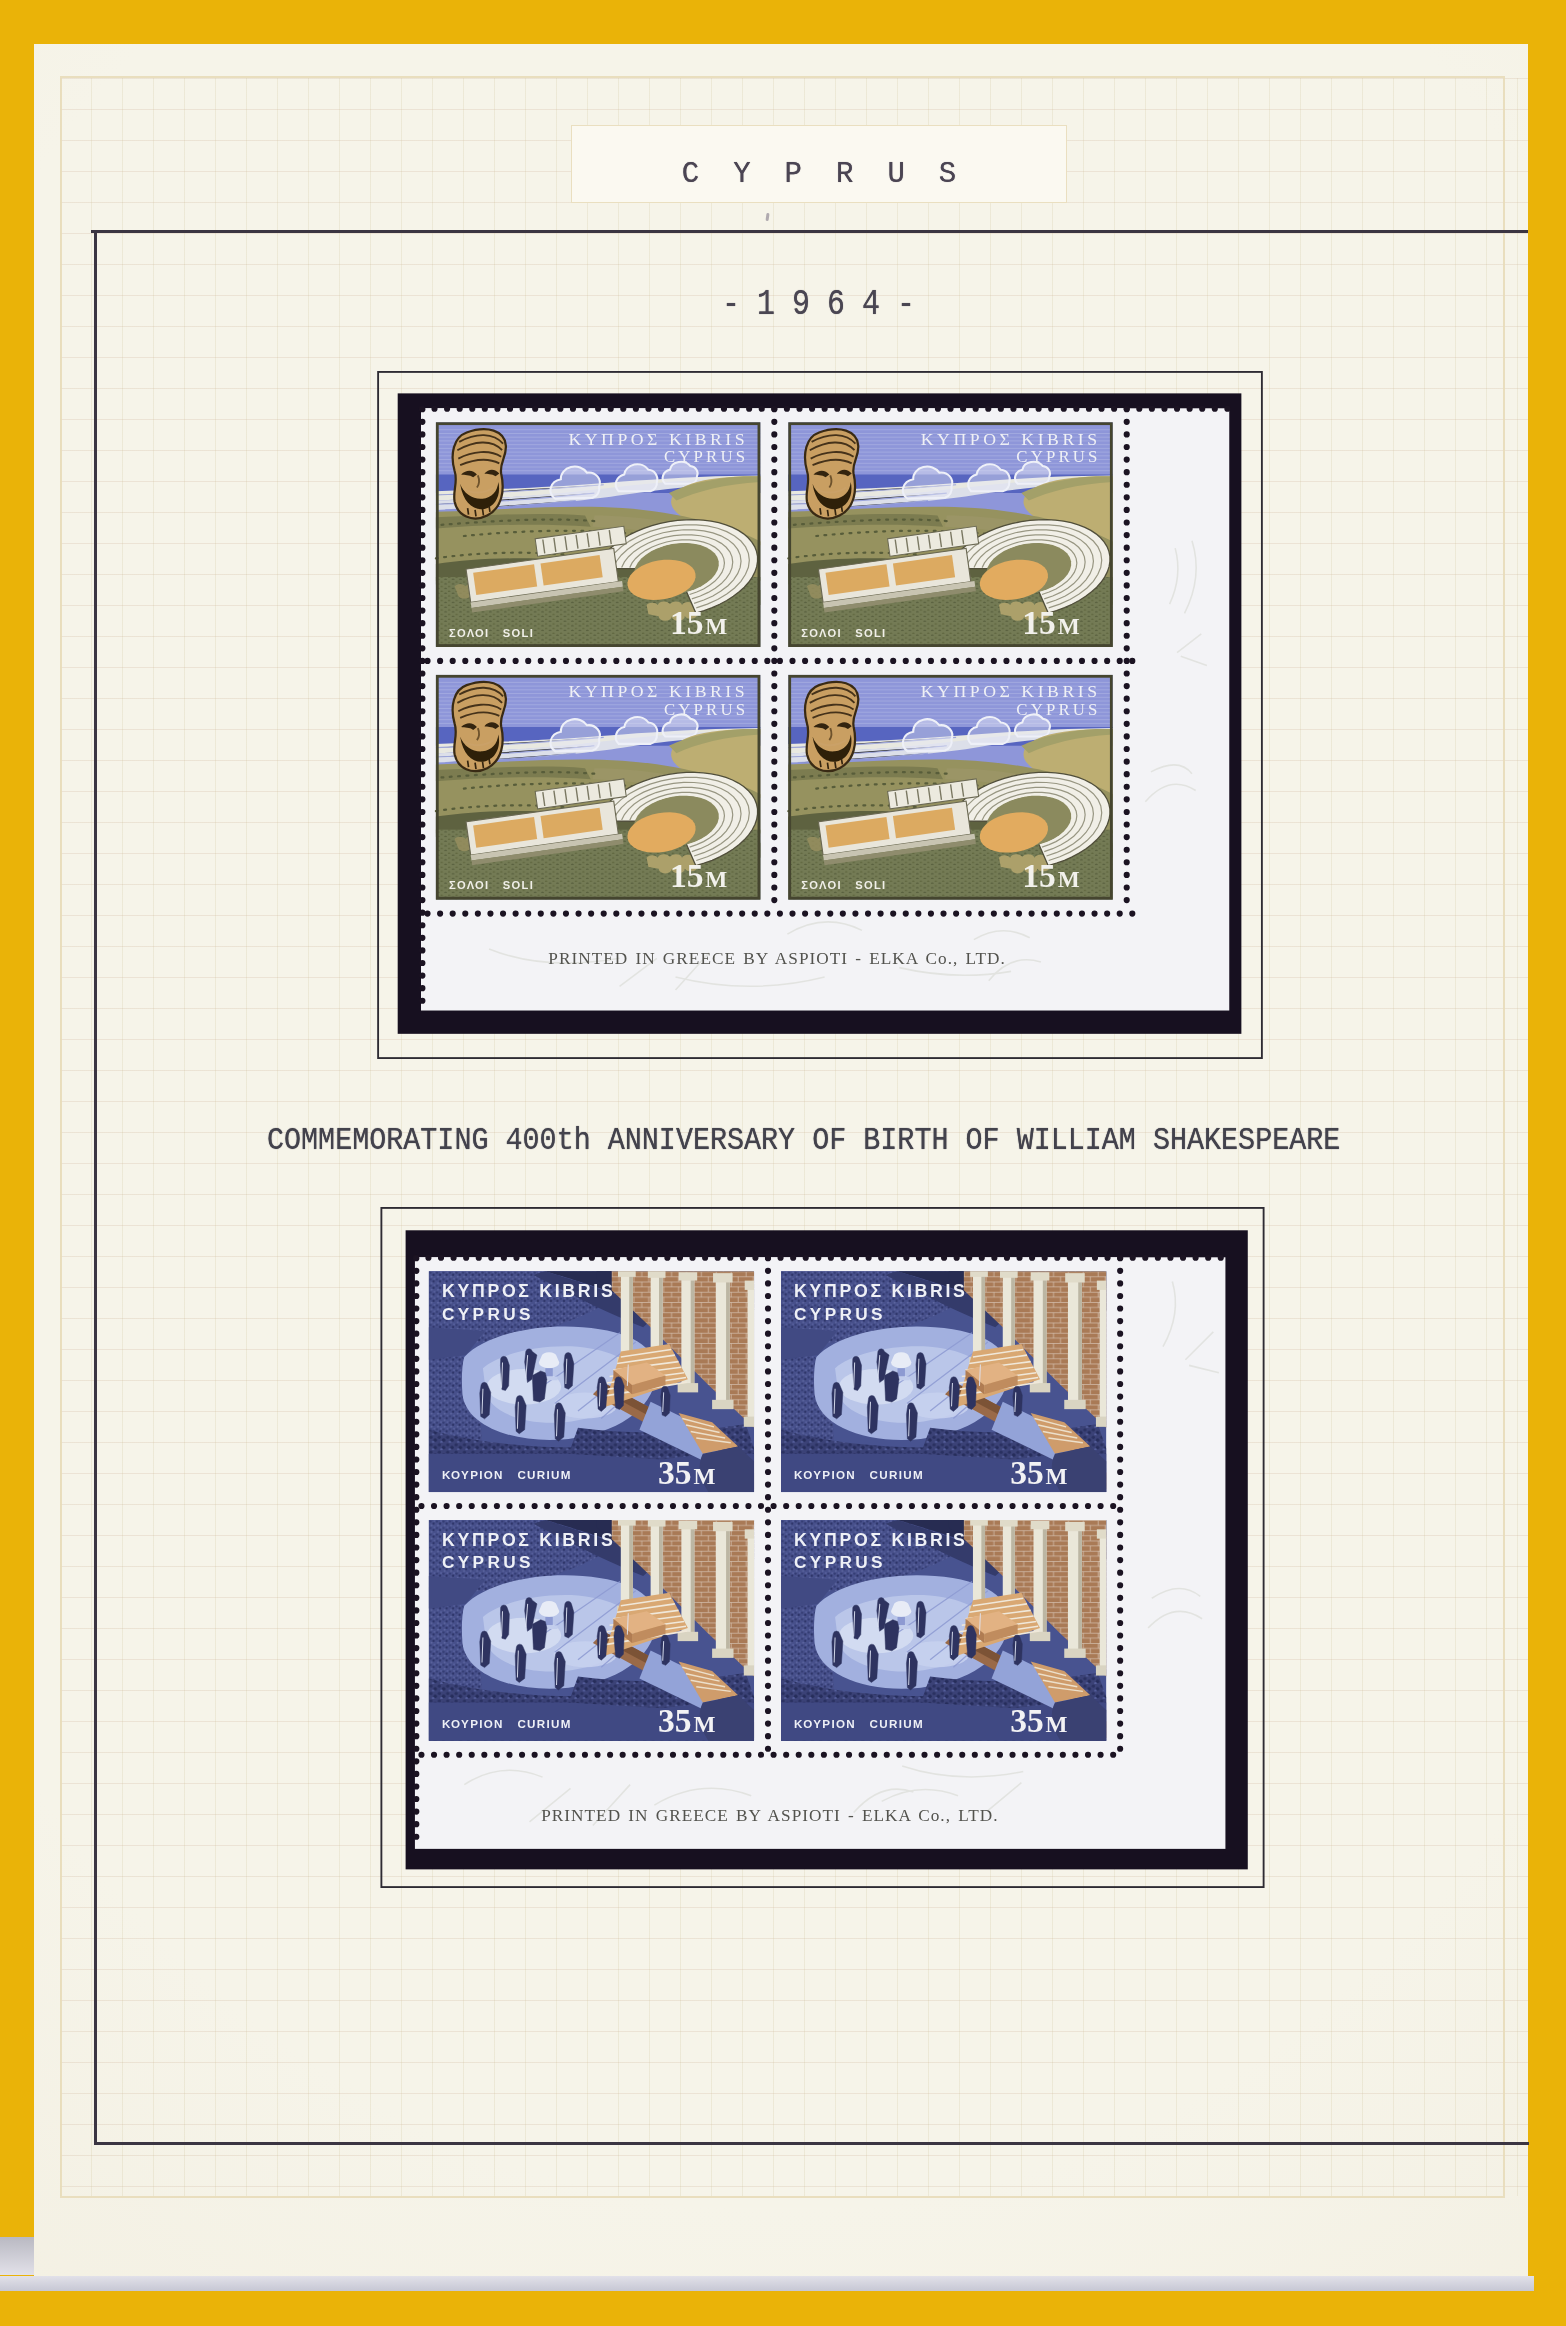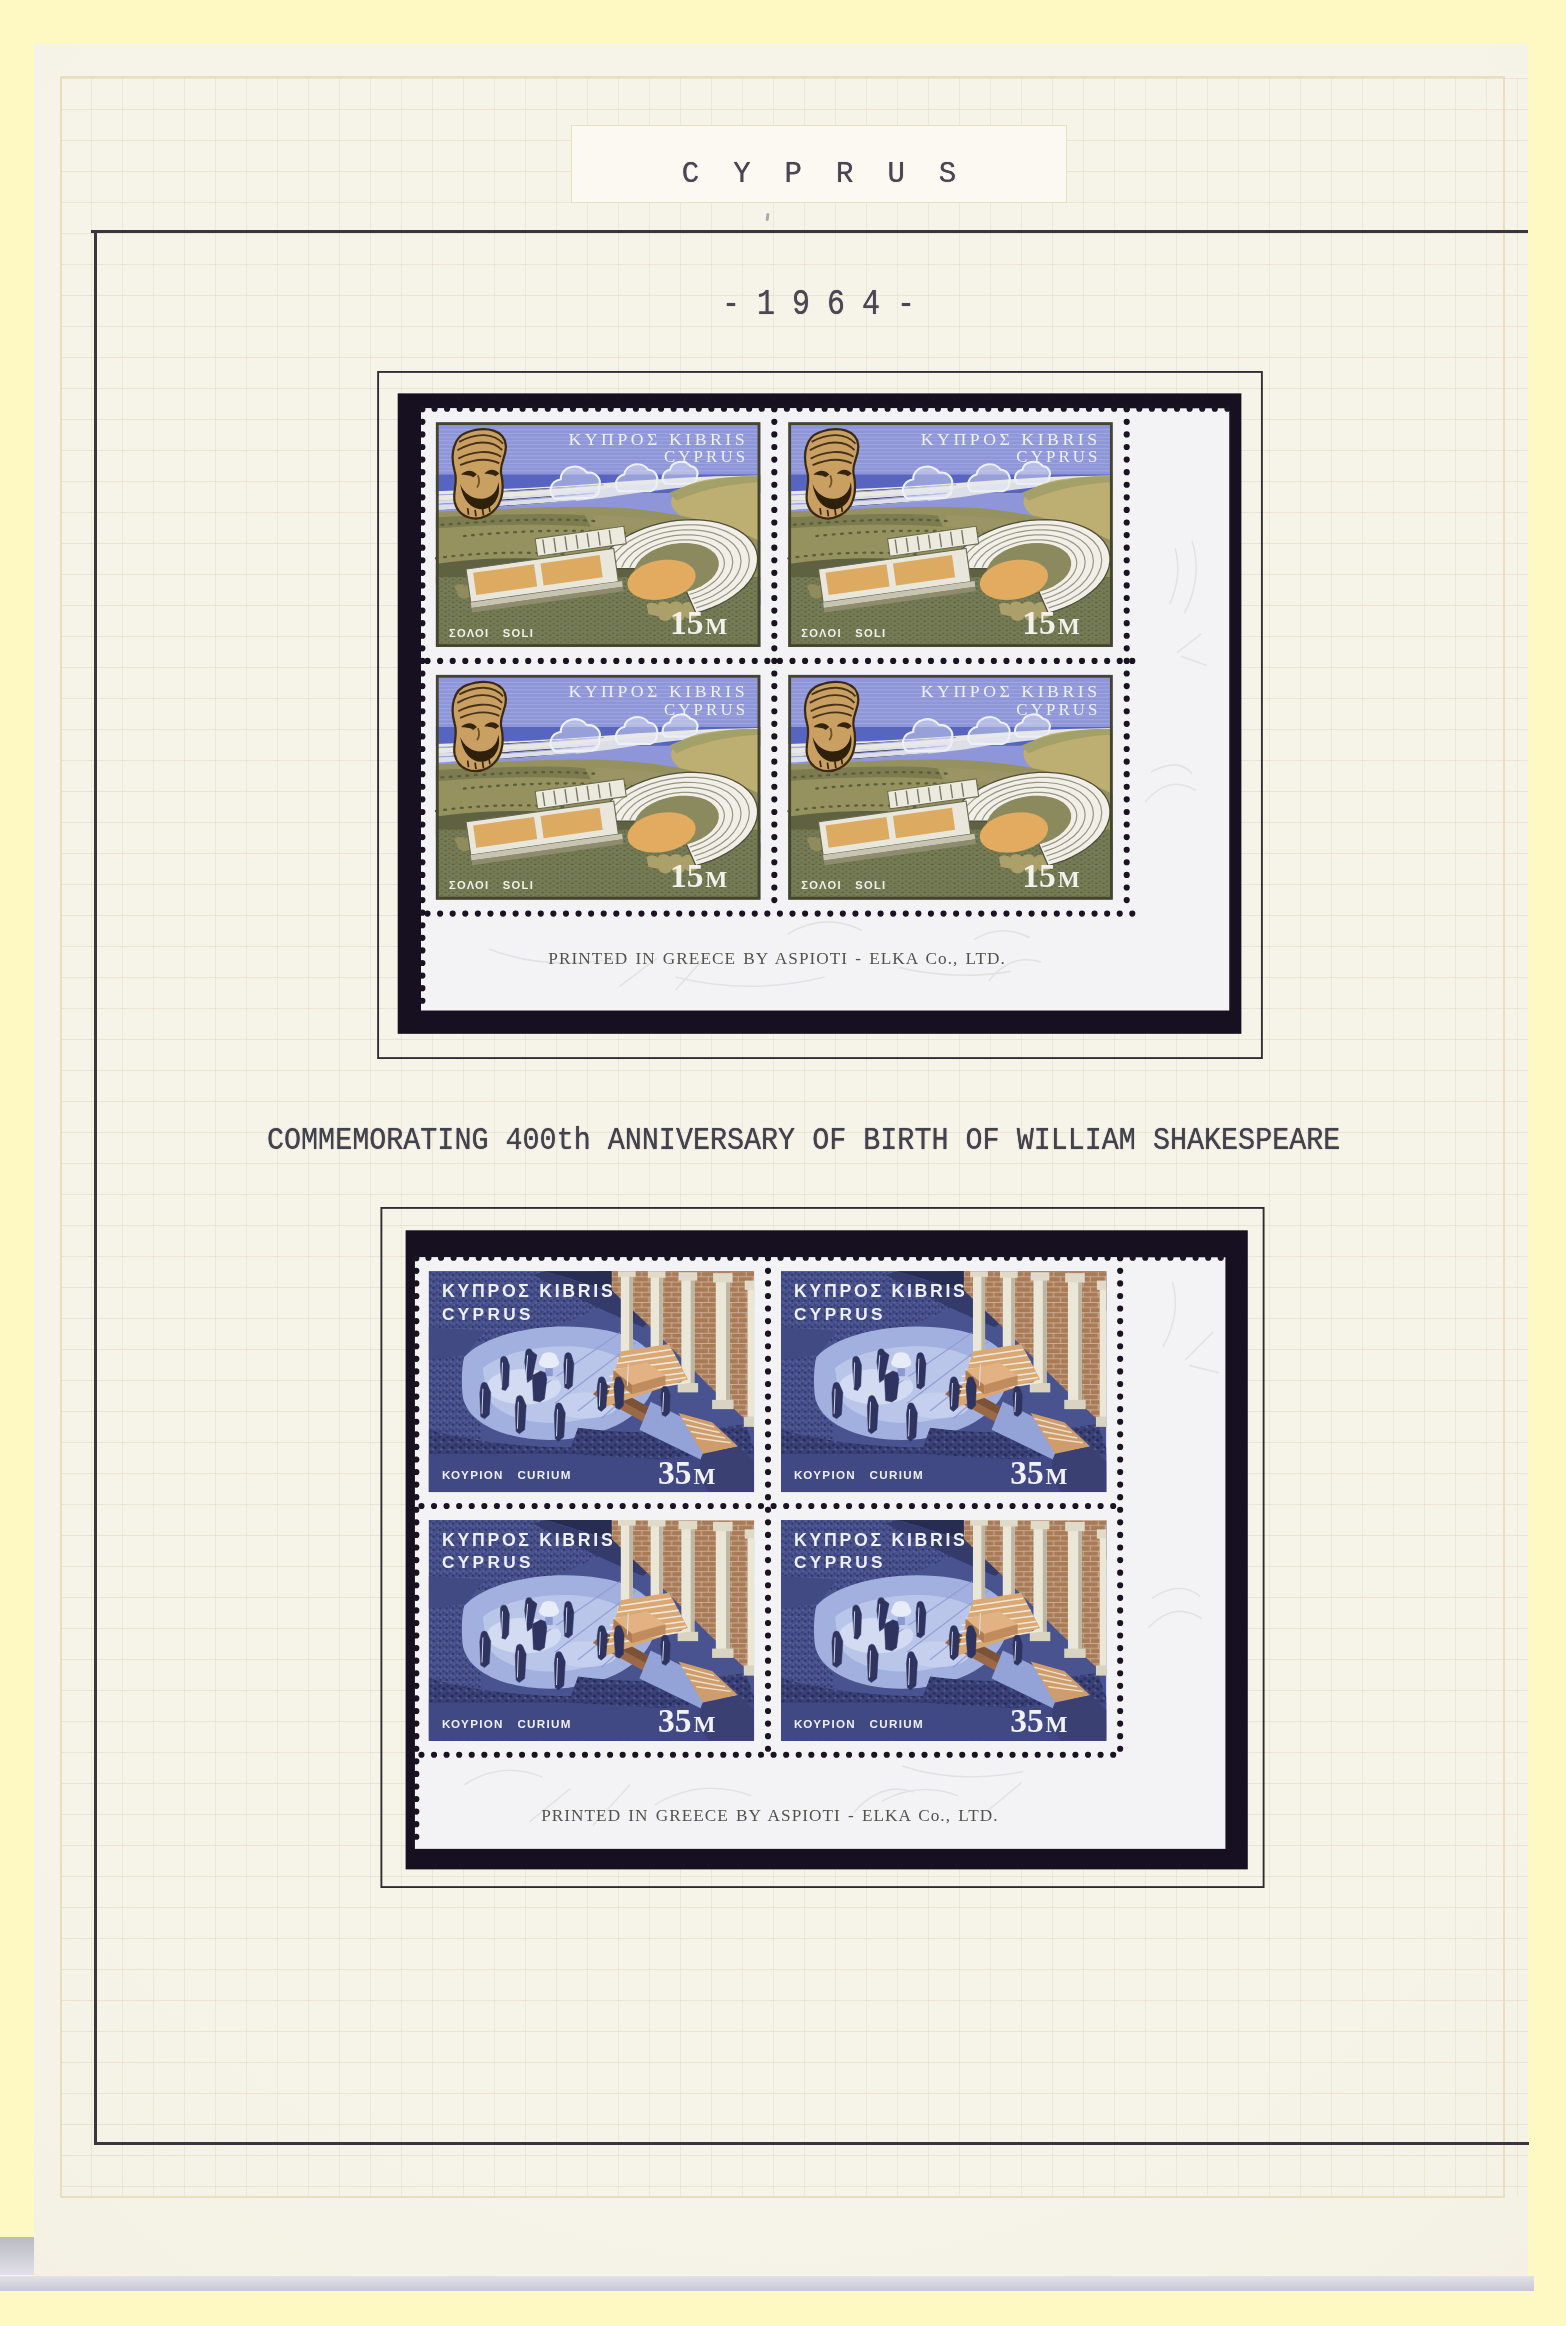--- a/index.html
+++ b/index.html
@@ -1,16 +1,16 @@
 <!DOCTYPE html>
 <html style="font-size:15px"><head>
 <meta charset="utf-8">
 <style>
 html,body{margin:0;padding:0;background:#000;}
-#canvas{position:relative;width:1566px;height:2327px;background:#fef9c3;overflow:hidden;font-family:"Liberation Sans",sans-serif;}
+#canvas{position:relative;width:1566px;height:2327px;background:#eab308;overflow:hidden;font-family:"Liberation Sans",sans-serif;}
 #paper{position:absolute;left:34px;top:44px;width:1494px;height:2232px;background:radial-gradient(ellipse 120% 100% at 50% 42%,#f6f4e9 55%,#f0ebdb 100%);}
 #pageedge{position:absolute;left:0px;top:2276px;width:1534px;height:15px;background:linear-gradient(to bottom,#e2e1e9,#c6c7d4);}
 #edgeL{position:absolute;left:0px;top:2237px;width:34px;height:38px;background:linear-gradient(to bottom,#b9b9c2,#e2e1e9);}
 #grid{position:absolute;left:60px;top:78px;width:1468px;height:2118px;
  background-image:
   repeating-linear-gradient(to right, rgba(199,186,140,0.20) 0 0.9px, rgba(0,0,0,0) 0.9px 31px),
   repeating-linear-gradient(to bottom, rgba(208,182,158,0.27) 0 0.9px, rgba(0,0,0,0) 0.9px 31px);}
 #tanborder{position:absolute;left:60px;top:76px;width:1441px;height:2118px;border:2.8px solid rgba(232,220,185,0.9);}
 #cybox{position:absolute;left:571px;top:125px;width:494px;height:76px;background:#fbf9f1;border:1.9px solid #eadfc0;}
 #cytext{position:absolute;left:0;top:34px;width:494px;text-align:center;font-family:"Liberation Mono",monospace;font-size:29px;letter-spacing:34px;text-indent:34px;color:#4b4553;line-height:29px;text-shadow:0 0 0.7px #4b4553;}

